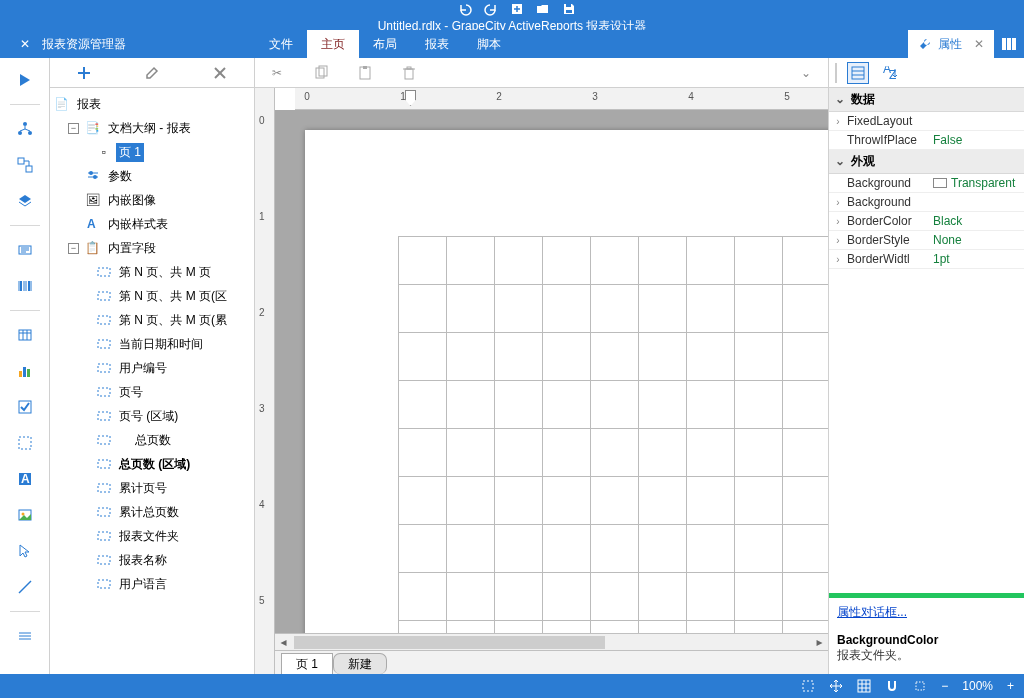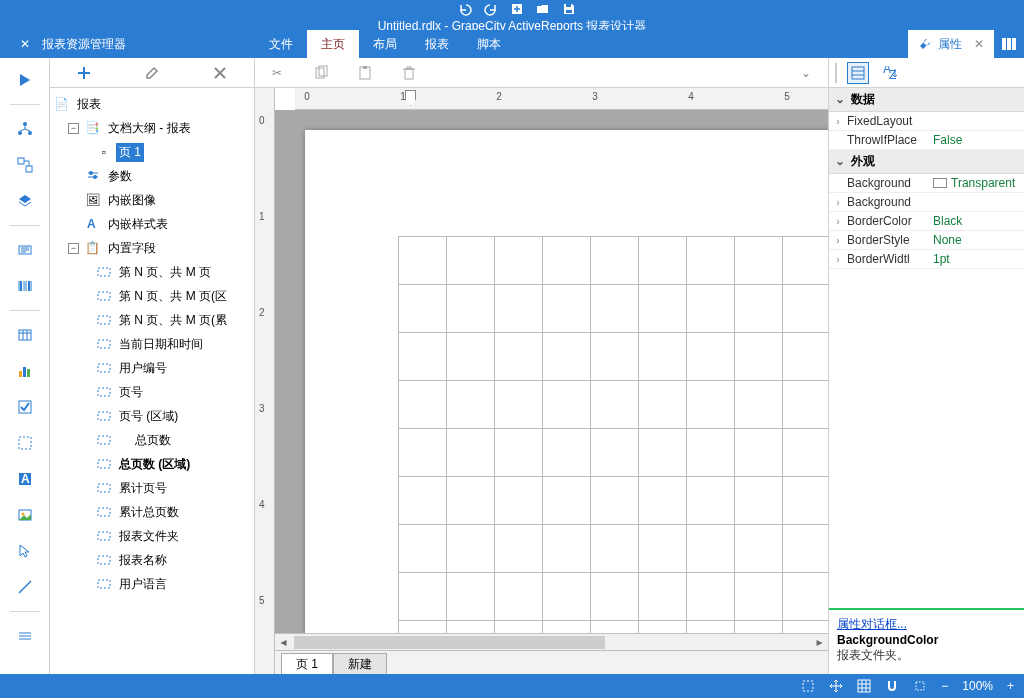--- a/index.html
+++ b/index.html
@@ -44,41 +44,41 @@
 .center-toolbar .cbtn { width: 24px; height: 24px; display: flex; align-items: center; justify-content: center; color: #888; }
 .center-toolbar .spacer { flex: 1; }
 .ruler-h { height: 22px; background: #f2f2f2; border-bottom: 1px solid #c0c0c0; position: relative; margin-left: 20px; }
 .ruler-h::after { content: ""; position: absolute; left: 110px; top: 2px; width: 9px; height: 14px; background: #fff; border: 1px solid #888; clip-path: polygon(0 0, 100% 0, 100% 60%, 50% 100%, 0 60%); }
 .ruler-v { width: 20px; background: #f2f2f2; border-right: 1px solid #c0c0c0; position: relative; }
 .canvas-area { flex: 1; background: #a8a8a8; overflow: hidden; position: relative; }
 .paper { position: absolute; left: 30px; top: 20px; width: 800px; height: 900px; background: #fff; box-shadow: 0 0 5px rgba(0,0,0,0.3); }
 .grid-area { position: absolute; left: 123px; top: 126px; right: 0; bottom: 0; background-image: linear-gradient(#bbb 1px, transparent 1px), linear-gradient(90deg, #bbb 1px, transparent 1px); background-size: 48px 48px; background-color: #fff; }
 .page-tabs { height: 24px; background: #f2f2f2; border-top: 1px solid #c0c0c0; display: flex; align-items: stretch; padding-left: 6px; }
 .page-tab { padding: 0 14px; border: 1px solid #aaa; border-bottom: none; background: #fff; display: flex; align-items: center; margin-top: 2px; cursor: pointer; }
-.page-tab.inactive { background: #e4e4e4; }
+.page-tab.inactive { background: #e4e4e4; border-radius: 7px; }
 .scrollbar-h { height: 17px; background: #f0f0f0; border-top: 1px solid #c0c0c0; display: flex; align-items: center; }
 .scrollbar-h .track { flex: 1; height: 15px; position: relative; }
 .scrollbar-h .thumb { position: absolute; left: 2px; top: 1px; width: 60%; height: 13px; background: #cdcdcd; }
 .scrollbar-h .arr { width: 17px; height: 17px; display: flex; align-items: center; justify-content: center; color: #666; }
 
 .props { width: 195px; display: flex; flex-direction: column; background: #fff; }
 .props-toolbar { height: 30px; border-bottom: 1px solid #d0d0d0; display: flex; align-items: center; padding: 0 6px; gap: 10px; }
 .props-toolbar .pbtn { width: 22px; height: 22px; display: flex; align-items: center; justify-content: center; cursor: pointer; border: 1px solid transparent; }
 .props-toolbar .pbtn.active { border-color: #2b7cd3; background: #e8f0fb; }
 .props-grid { flex: 1; overflow: auto; }
 .prop-cat { background: #ececec; font-weight: bold; padding: 3px 6px 3px 22px; position: relative; border-bottom: 1px solid #d8d8d8; }
 .prop-cat .chev { position: absolute; left: 6px; top: 4px; color: #555; }
 .prop-row { display: flex; border-bottom: 1px solid #eee; height: 19px; align-items: center; }
 .prop-row .chev { width: 18px; text-align: center; color: #888; font-size: 10px; }
 .prop-row .pname { width: 82px; overflow: hidden; text-overflow: clip; white-space: nowrap; color: #333; }
 .prop-row .pval { flex: 1; padding-left: 4px; color: #15803d; display: flex; align-items: center; gap: 4px; }
 .prop-row .swatch { width: 14px; height: 10px; border: 1px solid #888; background: #fff; }
-.props-footer { border-top: 2px solid #22c55e; padding: 6px 8px 10px 8px; }
+.props-footer { border-top: 5px solid #22c55e; padding: 6px 8px 10px 8px; }
 .props-footer a { color: #0645cc; text-decoration: underline; font-size: 12px; }
-.props-footer .desc-title { font-weight: bold; font-size: 12px; }
+.props-footer .desc-title { font-weight: bold; margin-top: 12px; font-size: 12px; }
 .props-footer .desc-text { color: #333; font-size: 12px; }
 
 .statusbar { height: 24px; background: #2b7cd3; color: #fff; display: flex; align-items: center; justify-content: flex-end; padding: 0 10px; gap: 14px; }
 .statusbar .sbtn { display: flex; align-items: center; justify-content: center; cursor: pointer; }
 
 svg { display: block; }
 .tick-label { position: absolute; top: 3px; font-size: 10px; color: #555; transform: translateX(-50%); }
 .vtick-label { position: absolute; left: 4px; font-size: 10px; color: #555; transform: translateY(-50%); }
 </style>
 </head>

